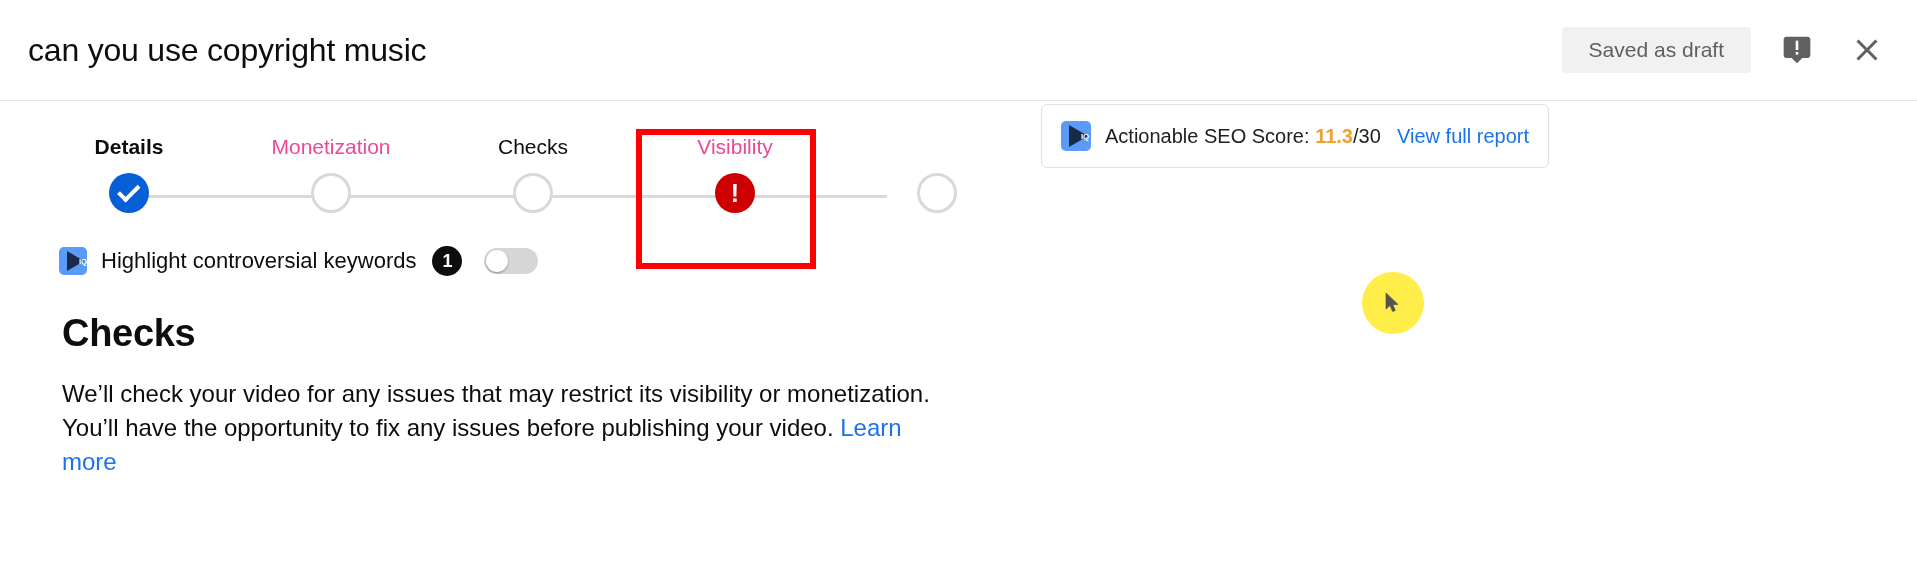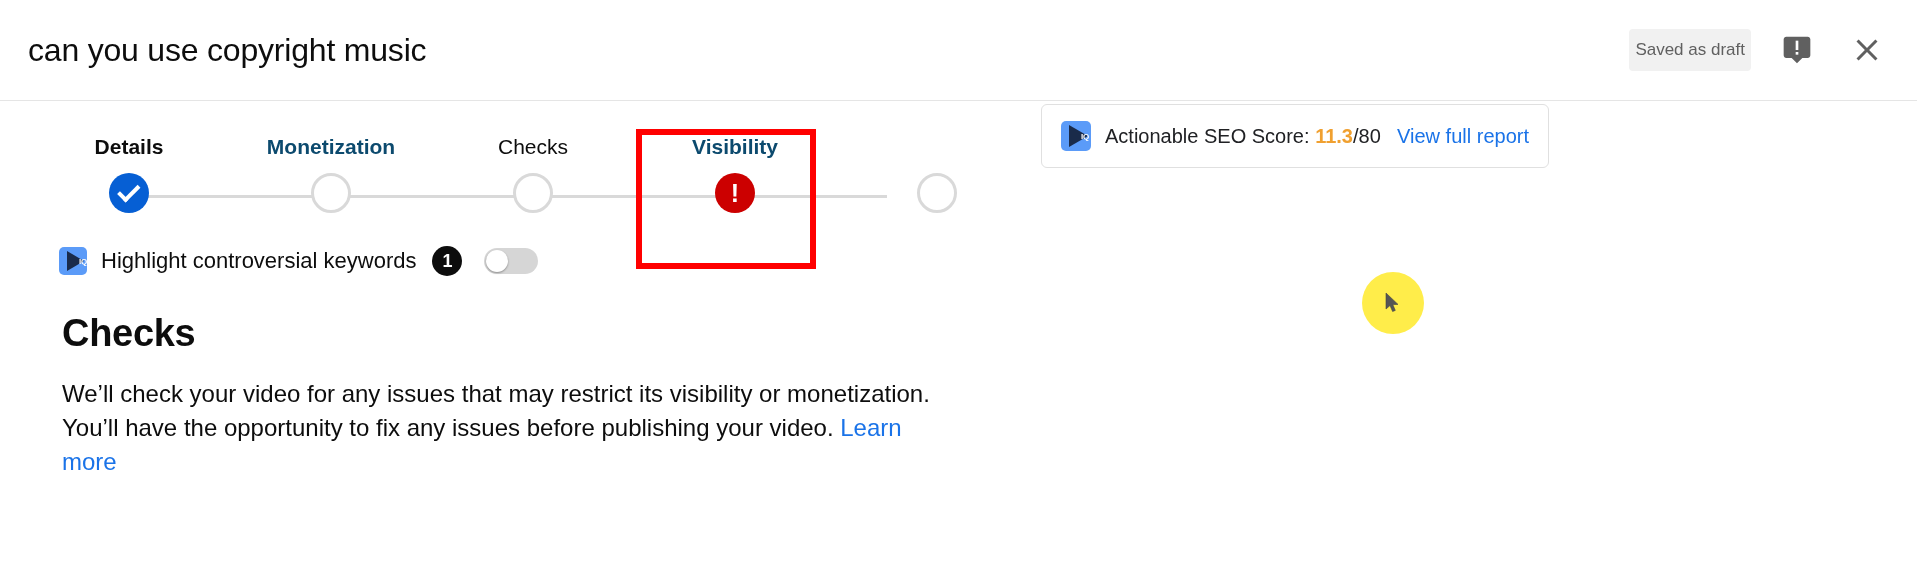--- a/index.html
+++ b/index.html
@@ -35,22 +35,22 @@
   }
   .header-right {
     margin-left: auto;
     display: flex;
     align-items: center;
     gap: 22px;
   }
   .draft-pill {
     background: #f1f1f1;
     color: #606060;
-    font-size: 17px;
-    padding: 11px 6px;
+    font-size: 21px;
+    padding: 11px 27px;
     border-radius: 4px;
     white-space: nowrap;
   }
   .icon-btn {
     width: 48px;
     height: 48px;
     display: flex;
     align-items: center;
     justify-content: center;
     border-radius: 50%;
@@ -77,24 +77,23 @@
     position: relative;
   }
   .step {
     flex: 0 0 202px;
     text-align: center;
     position: relative;
     cursor: pointer;
   }
   .step-label {
     font-size: 21px;
-    color: #0c4a6e;
+    color: #ec4899;
     display: block;
     white-space: nowrap;
-    font-weight: bold;
   }
   .step.active .step-label {
     color: #0d0d0d;
     font-weight: 700;
   }
   .step.current .step-label {
     color: #0d0d0d;
     font-weight: 400;
   }
 
@@ -393,21 +392,21 @@
   </div>
 </div>
 
 <div class="seo-card">
   <span class="vidiq-icon">
     <span class="tri"></span>
     <span class="iq">IQ</span>
   </span>
   <span class="seo-text">
     <span>Actionable SEO Score:</span>
-    <span class="seo-score">11.3</span><span class="seo-max">/80</span>
+    <span class="seo-score">11.3</span><span class="seo-max">/30</span>
   </span>
   <a class="view-report" href="#">View full report</a>
 </div>
 
 <div class="toggle-row">
   <span class="vidiq-icon">
     <span class="tri"></span>
     <span class="iq">IQ</span>
   </span>
   <span class="toggle-label">Highlight controversial keywords</span>

